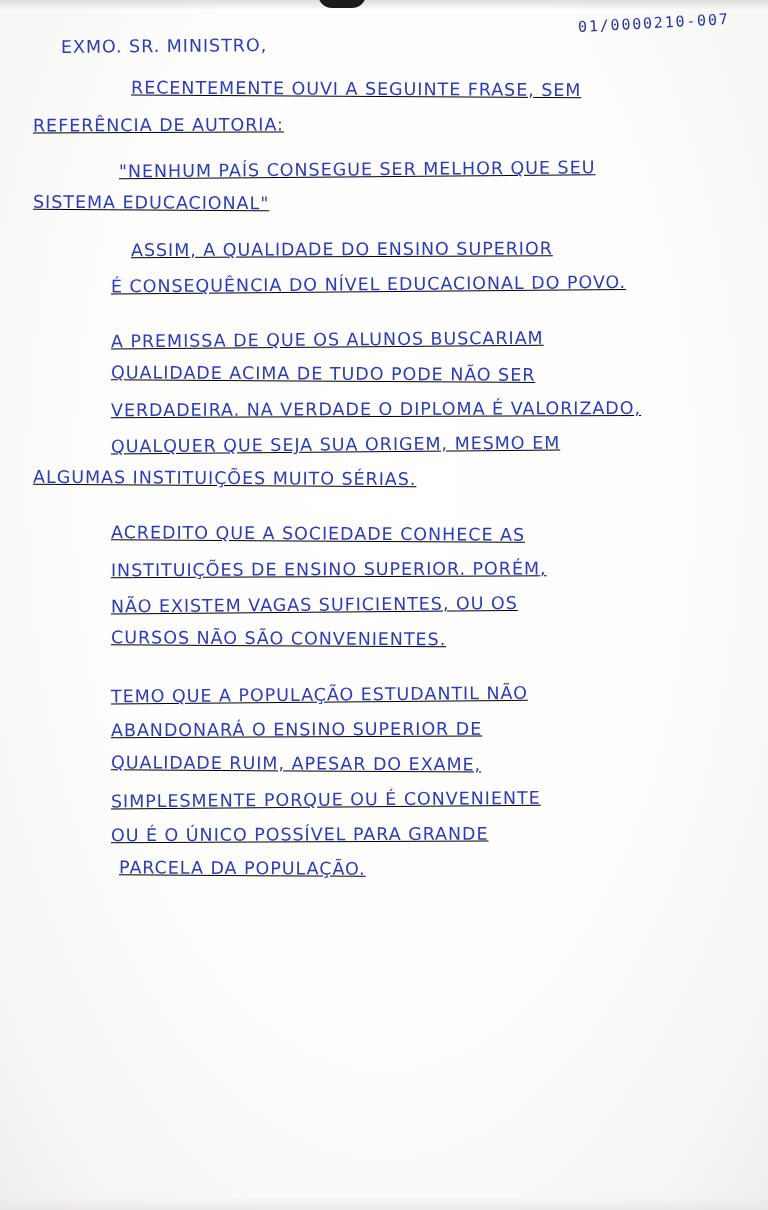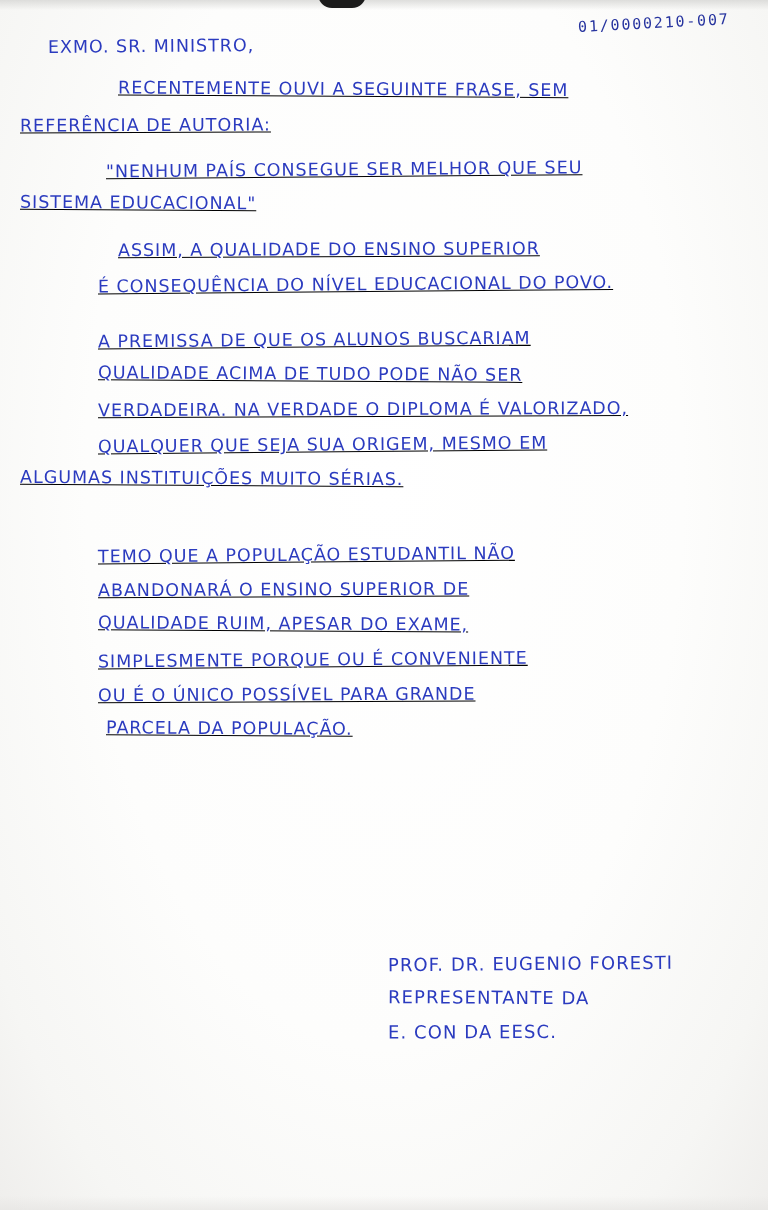--- a/index.html
+++ b/index.html
@@ -66,21 +66,21 @@
     font-size: 15px;
     color: #27349f;
     letter-spacing: 0.12em;
     transform: rotate(-3deg);
     font-family: "DejaVu Sans Mono", monospace;
   }
 
   .letter-body {
     position: absolute;
     top: 36px;
-    left: 20px;
+    left: 33px;
     width: 716px;
   }
 
   .line {
     color: #2b3bbf;
     font-size: 17.5px;
     line-height: 1.0;
     letter-spacing: 0.055em;
     white-space: pre;
     text-transform: uppercase;
@@ -164,33 +164,34 @@
     <div class="para">
       <span class="line indent-2 sk1">A PREMISSA DE QUE OS ALUNOS BUSCARIAM</span>
       <span class="line indent-2 sk2">QUALIDADE ACIMA DE TUDO PODE NÃO SER</span>
       <span class="line indent-2 sk3">VERDADEIRA. NA VERDADE O DIPLOMA É VALORIZADO,</span>
       <span class="line indent-2 sk1">QUALQUER QUE SEJA SUA ORIGEM, MESMO EM</span>
       <span class="line indent-0 sk2">ALGUMAS INSTITUIÇÕES MUITO SÉRIAS.</span>
     </div>
 
     <div class="gap-md"></div>
 
+    <div class="para">
+      <span class="line indent-2 sk2">ACREDITO QUE A SOCIEDADE CONHECE AS</span>
+      <span class="line indent-2 sk3">INSTITUIÇÕES DE ENSINO SUPERIOR. PORÉM,</span>
+      <span class="line indent-2 sk1">NÃO EXISTEM VAGAS SUFICIENTES, OU OS</span>
+      <span class="line indent-2 sk2">CURSOS NÃO SÃO CONVENIENTES.</span>
+    </div>
 
     <div class="gap-md"></div>
 
     <div class="para">
       <span class="line indent-2 sk1">TEMO QUE A POPULAÇÃO ESTUDANTIL NÃO</span>
       <span class="line indent-2 sk3">ABANDONARÁ O ENSINO SUPERIOR DE</span>
       <span class="line indent-2 sk2">QUALIDADE RUIM, APESAR DO EXAME,</span>
       <span class="line indent-2 sk1">SIMPLESMENTE PORQUE OU É CONVENIENTE</span>
       <span class="line indent-2 sk3">OU É O ÚNICO POSSÍVEL PARA GRANDE</span>
       <span class="line indent-3 sk2">PARCELA DA POPULAÇÃO.</span>
     </div>
 
   </div>
 
-  <div class="signature-block">
-    <span class="sig-line sk1">PROF. DR. EUGENIO FORESTI</span>
-    <span class="sig-line sk2">REPRESENTANTE DA</span>
-    <span class="sig-line sk3">E. CON DA EESC.</span>
-  </div>
 
 </div>
 
 </body></html>

